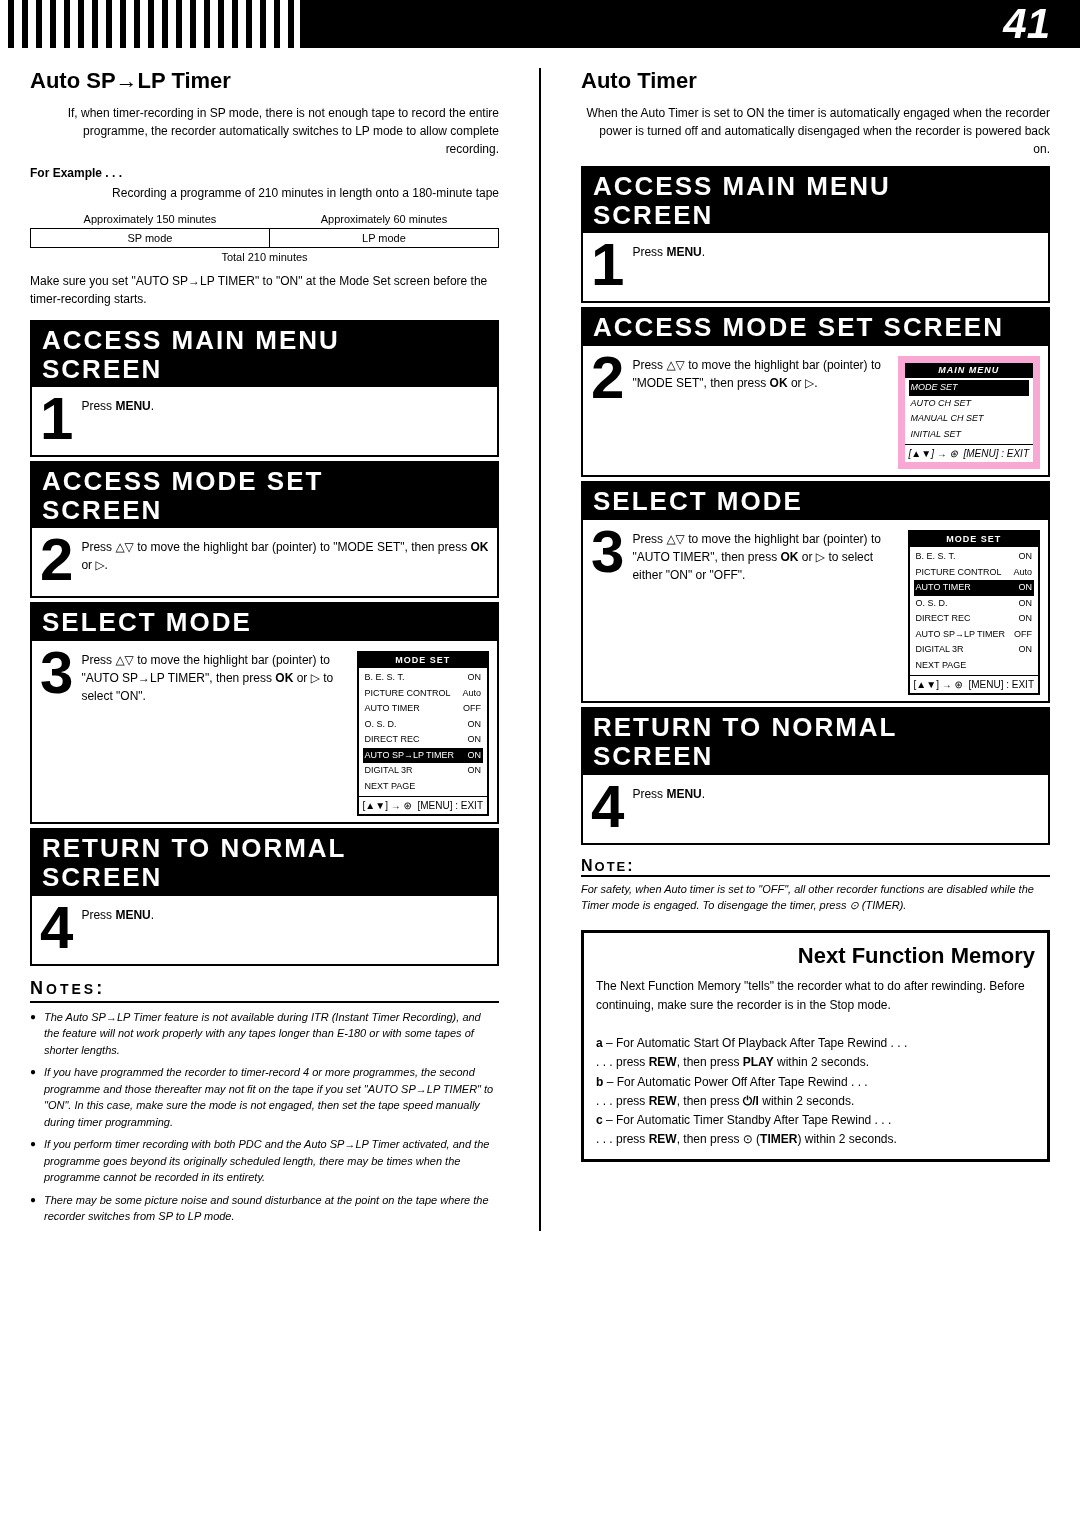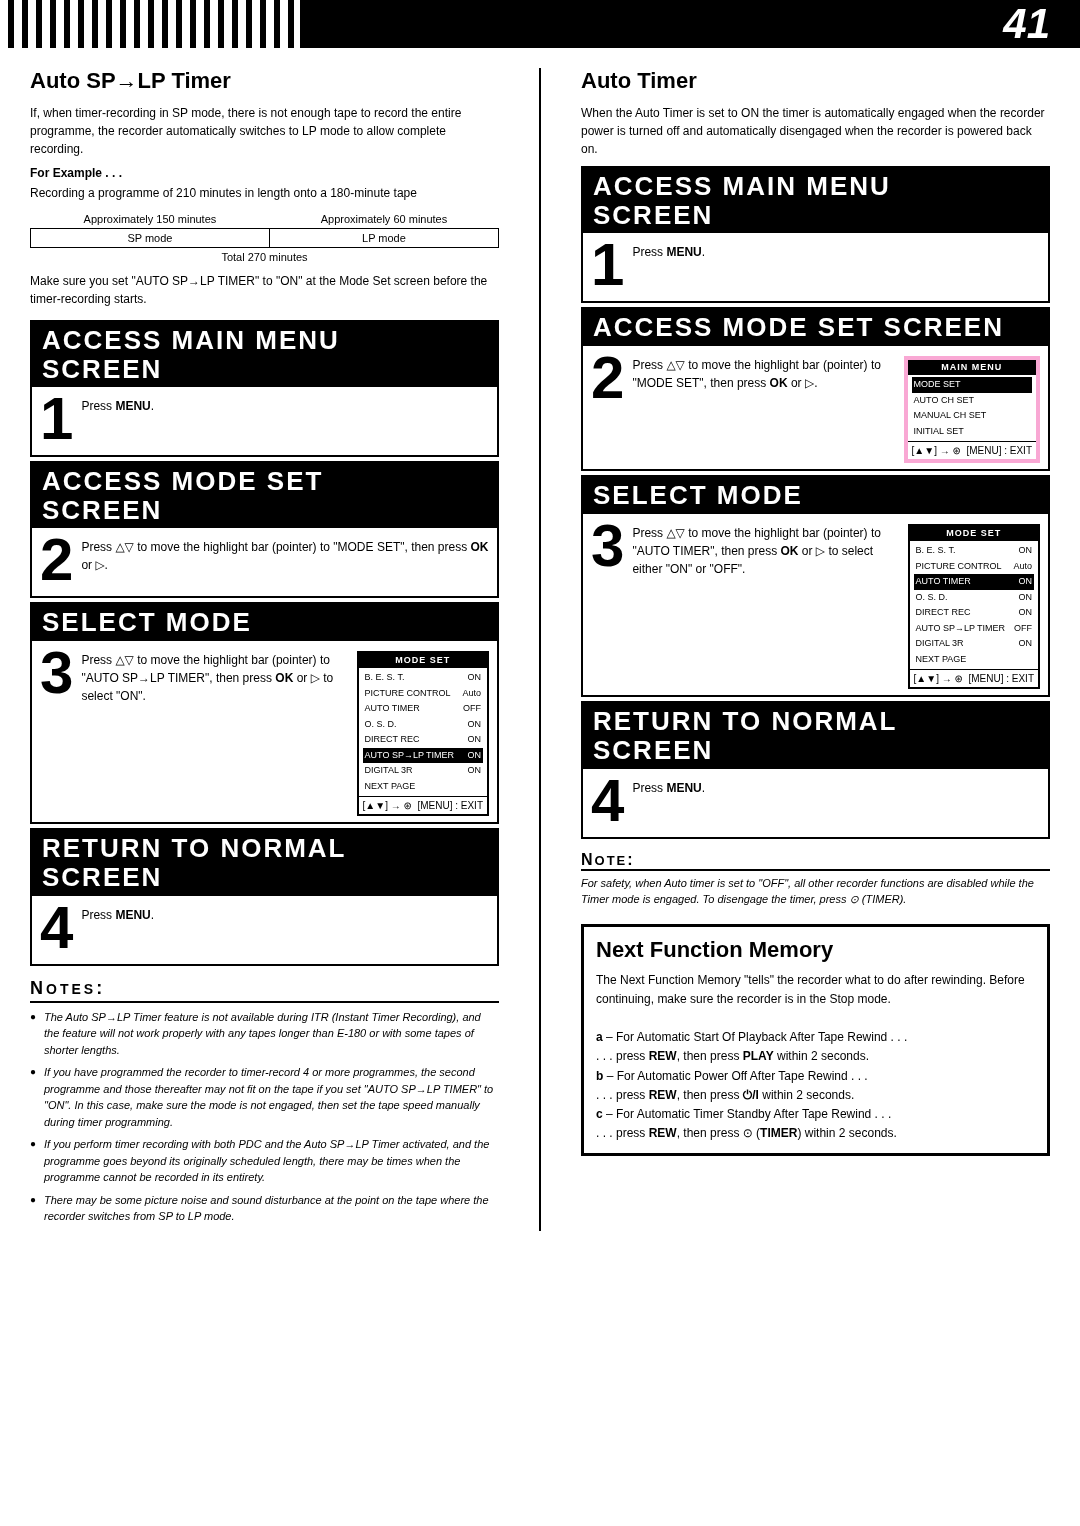--- a/index.html
+++ b/index.html
@@ -64,20 +64,21 @@
     .section-title {
       font-size: 22px;
       font-weight: bold;
       margin-bottom: 10px;
     }
 
     .section-desc {
       font-size: 12px;
       line-height: 1.5;
       margin-bottom: 8px;
+      text-align: right;
     }
 
     .for-example {
       font-weight: bold;
       font-size: 12px;
       margin-bottom: 4px;
     }
 
     
     .example-table {
@@ -259,20 +260,21 @@
     .next-function-section {
       margin-top: 16px;
       border: 3px solid #000;
       padding: 10px 12px;
     }
 
     .next-function-title {
       font-size: 22px;
       font-weight: bold;
       margin-bottom: 8px;
+      text-align: right;
     }
 
     .next-function-desc {
       font-size: 12px;
       line-height: 1.6;
     }
 
     .next-function-desc .label {
       font-weight: bold;
     }
@@ -284,24 +286,25 @@
       flex-shrink: 0;
     }
 
     
     .key-text {
       font-weight: bold;
     }
 
     
     .small-screen-right {
-      border: 4px solid #f9a8d4;
+      border: 7px solid #f9a8d4;
       font-size: 8.5px;
       min-width: 120px;
       flex-shrink: 0;
+      font-style: italic;
     }
   </style>
 </head>
 <body>
 
 <div class="top-header">
   <div class="header-stripes"></div>
   <span class="page-number">41</span>
 </div>
 
@@ -320,21 +323,21 @@
       <tbody>
           <tr class="header-row">
         <td>Approximately 150 minutes</td>
         <td>Approximately 60 minutes</td>
       </tr>
       <tr>
         <td>SP mode</td>
         <td>LP mode</td>
       </tr>
       <tr class="total-row">
-        <td colspan="2">Total 270 minutes</td>
+        <td colspan="2">Total 210 minutes</td>
       </tr>
     </tbody>
       </table>
 
     <div class="make-sure-text">Make sure you set "AUTO SP→LP TIMER" to "ON" at the Mode Set screen before the timer-recording starts.</div>
 
     <div class="step-block">
       <div class="step-header">
         <div class="step-header-title">ACCESS MAIN MENU<br>SCREEN</div>
       </div>

